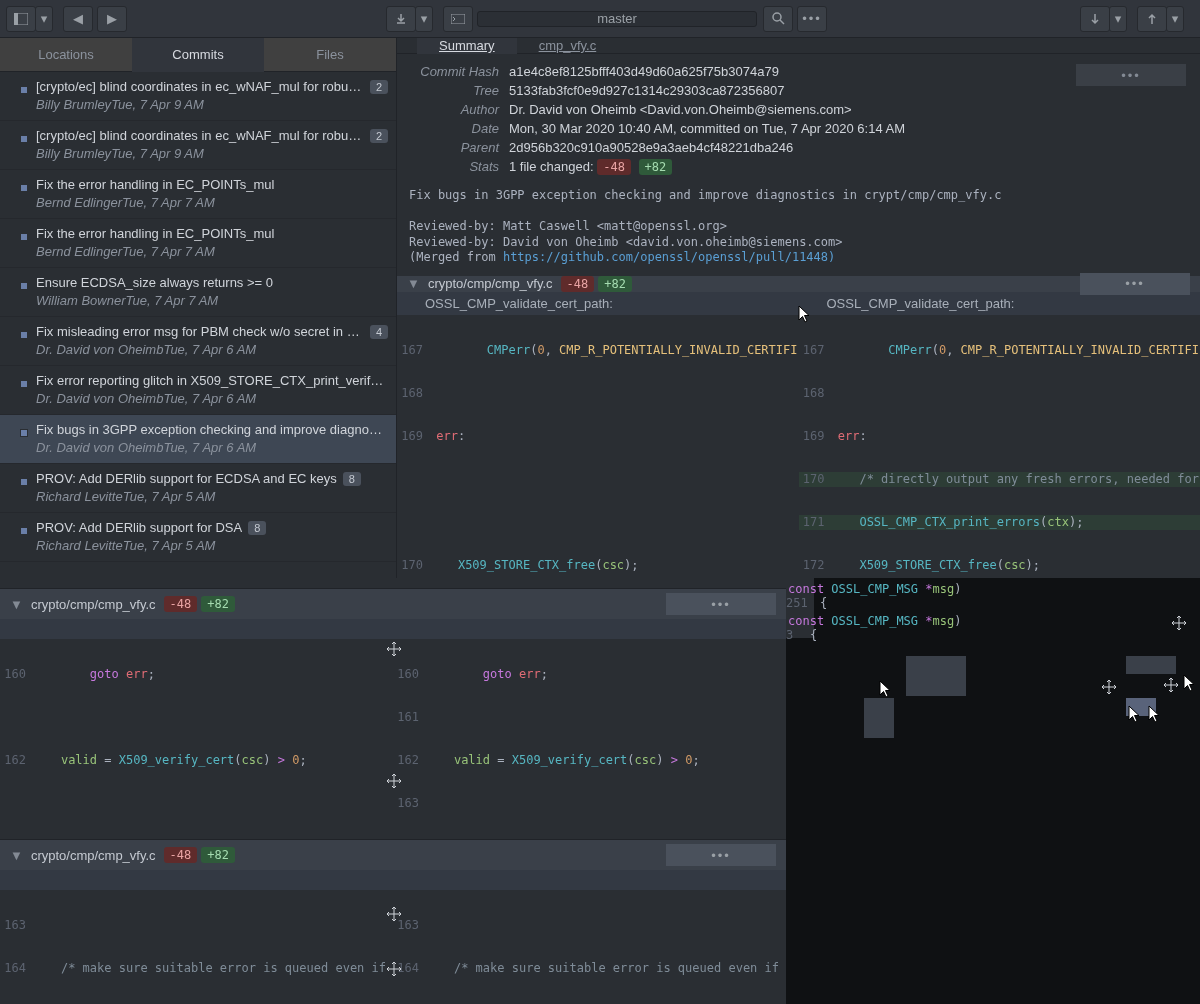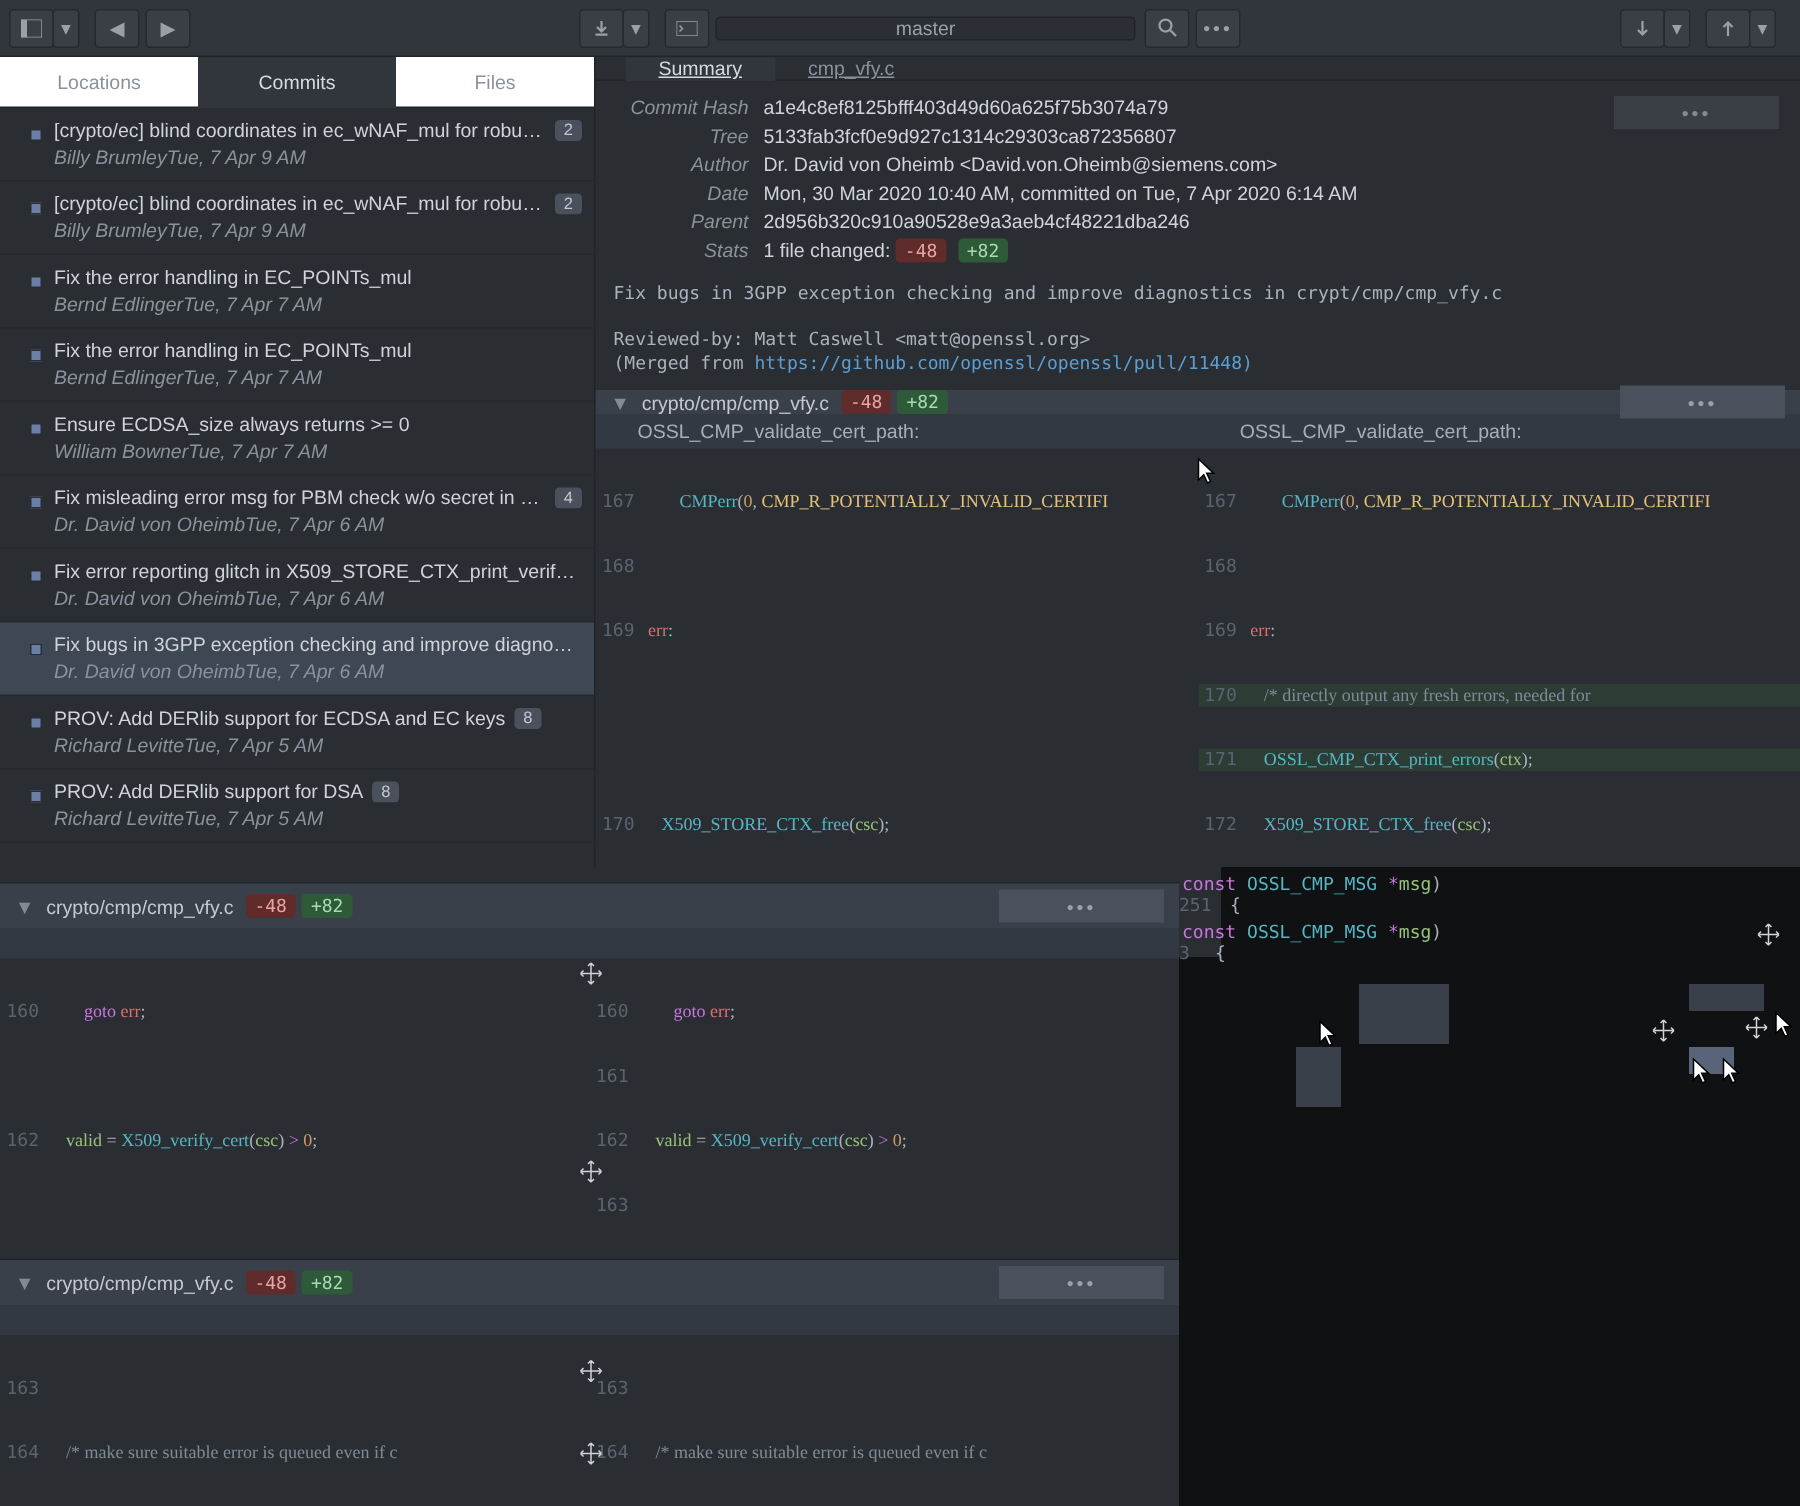--- a/index.html
+++ b/index.html
@@ -54,21 +54,21 @@
 }
 .sidebar {
   width: 397px;
   border-right: 1px solid #202328;
   display: flex;
   flex-direction: column;
 }
 .tabs {
   display: flex;
   height: 34px;
-  background: #ffffff;
+  background: #404040;
 }
 .tab {
   flex: 1;
   display: flex;
   align-items: center;
   justify-content: center;
   color: #8b929d;
   border-bottom: 1px solid #202328;
 }
 .tab.active {
@@ -201,21 +201,21 @@
 }
 .hunk-hdr .half { flex:1; padding: 4px 28px; }
 .diff-body {
   display: flex;
   font-family: "Menlo", "Consolas", monospace;
   font-size: 12px;
 }
 .diff-col { flex: 1; overflow: hidden; white-space: pre; }
 .diff-line { display: flex; height: 15px; line-height: 15px; }
 .lineno { width: 32px; text-align: right; color: #5c6370; padding-right: 6px; flex-shrink: 0;}
-.linetxt { flex: 1; overflow: hidden; font-family: Liberation Serif, serif; }
+.linetxt { flex: 1; overflow: hidden; }
 .line-add { background: #2d3d36; }
 .tok-kw { color: #c678dd; }
 .tok-fn { color: #56b6c2; }
 .tok-str { color: #98c379; }
 .tok-num { color: #d19a66; }
 .tok-const { color: #e5c07b; }
 .tok-op { color: #c678dd; }
 .tok-cmt { color: #7f8c98; }
 .tok-type { color: #56b6c2; }
 .tok-err { color: #e06c75; }
@@ -468,20 +468,21 @@
           <span class="stat-del">-48</span>
           <span class="stat-add">+82</span>
         </div>
       </div>
     </div>
 
     <div class="commit-msg">
       <div>Fix bugs in 3GPP exception checking and improve diagnostics in crypt/cmp/cmp_vfy.c</div>
       <div>&nbsp;</div>
       <div>Reviewed-by: Matt Caswell &lt;matt@openssl.org&gt;</div>
+      <div>Reviewed-by: David von Oheimb &lt;david.von.oheimb@siemens.com&gt;</div>
       <div><span>(Merged from </span><a href="#">https://github.com/openssl/openssl/pull/11448)</a></div>
     </div>
 
     <div class="file-hdr">
       <span class="chev">▼</span>
       <span class="fname">crypto/cmp/cmp_vfy.c</span>
       <span style="width:8px"></span>
       <span class="stat-del">-48</span>
       <span class="stat-add">+82</span>
       <div class="dots">•••</div>

